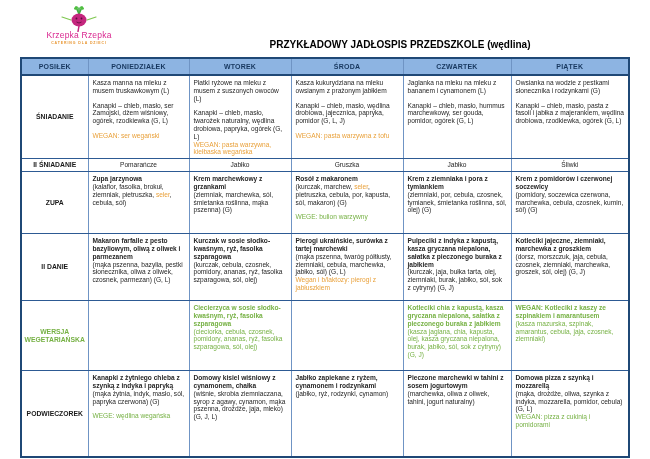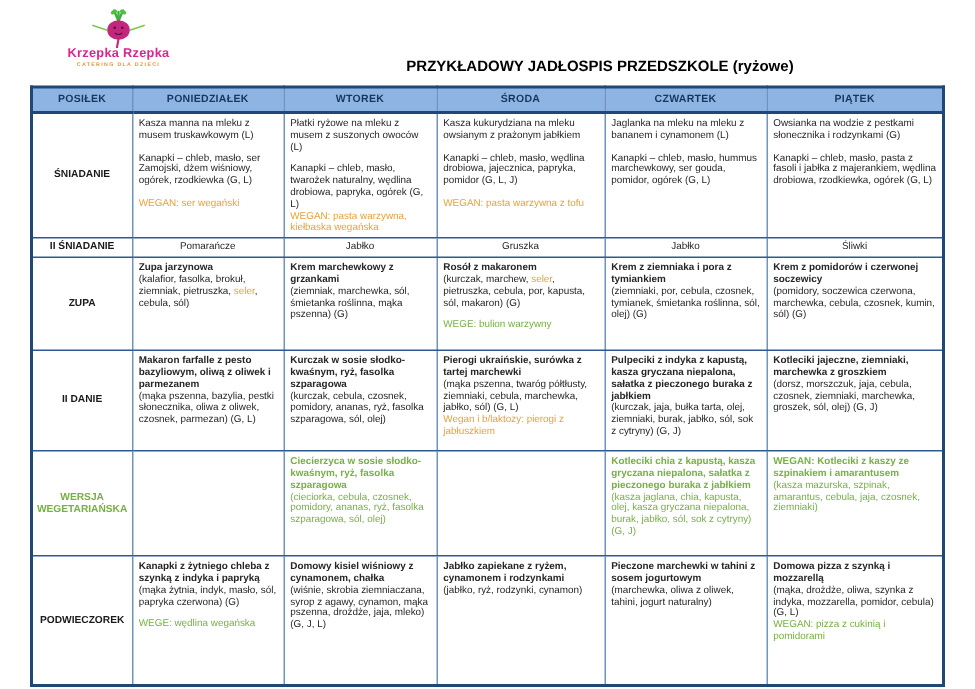--- a/index.html
+++ b/index.html
@@ -3,21 +3,21 @@
 <meta charset="utf-8">
 <style>
   * { margin:0; padding:0; box-sizing:border-box; }
   html,body { width:650px; height:459px; background:#ffffff;
     font-family:"Liberation Sans","DejaVu Sans",sans-serif; }
   .page { position:relative; width:650px; height:459px; background:#fff; overflow:hidden; }
 
   
   .logo { position:absolute; left:36px; top:5px; width:86px; height:48px; text-align:center; }
   .logo svg { display:block; margin:0 auto; }
-  .brand { font-size:8.5px; font-weight:bold; color:#d9268f; letter-spacing:0.2px;
+  .brand { font-size:8.5px; font-weight:normal; color:#d9268f; letter-spacing:0.2px;
            margin-top:-2px; white-space:nowrap; }
   .tagline { font-size:3.5px; font-weight:bold; color:#e8952f; letter-spacing:0.9px; margin-top:1px; }
 
   
   .title { position:absolute; top:39px; left:170px; width:460px; text-align:center;
            font-size:10px; font-weight:bold; color:#000; }
 
   
   table.menu { position:absolute; left:20px; top:57px; width:608px;
     border-collapse:collapse; table-layout:fixed;
@@ -69,21 +69,21 @@
         <path d="M20 21 L19 26.5" stroke="#c4267e" stroke-width="1.4" fill="none" stroke-linecap="round"></path>
         <circle cx="17.5" cy="13.5" r="0.9" fill="#5a0f3a"></circle>
         <circle cx="22.5" cy="13.5" r="0.9" fill="#5a0f3a"></circle>
         <path d="M17.5 17 Q20 19 22.5 17" stroke="#5a0f3a" stroke-width="0.8" fill="none"></path>
       </svg>
     </span>
     <div class="brand">Krzepka Rzepka</div>
     <div class="tagline">CATERING DLA DZIECI</div>
   </div>
 
-  <div class="title">PRZYKŁADOWY JADŁOSPIS PRZEDSZKOLE (ryżowe)</div>
+  <div class="title">PRZYKŁADOWY JADŁOSPIS PRZEDSZKOLE (wędlina)</div>
 
   <table class="menu">
     <colgroup>
       <col style="width:67px">
         <col style="width:101px">
         <col style="width:102px">
       <col style="width:112px">
         <col style="width:108px">
         <col style="width:118px">
     </colgroup>

